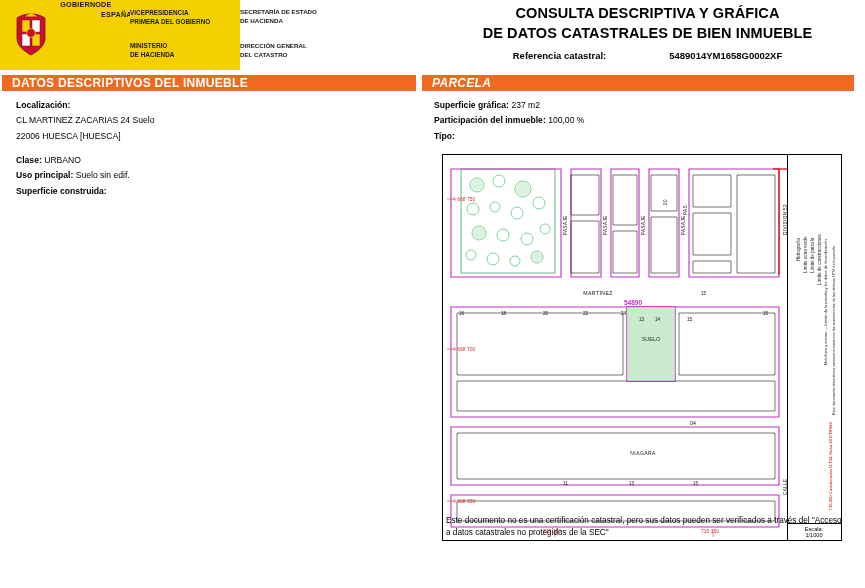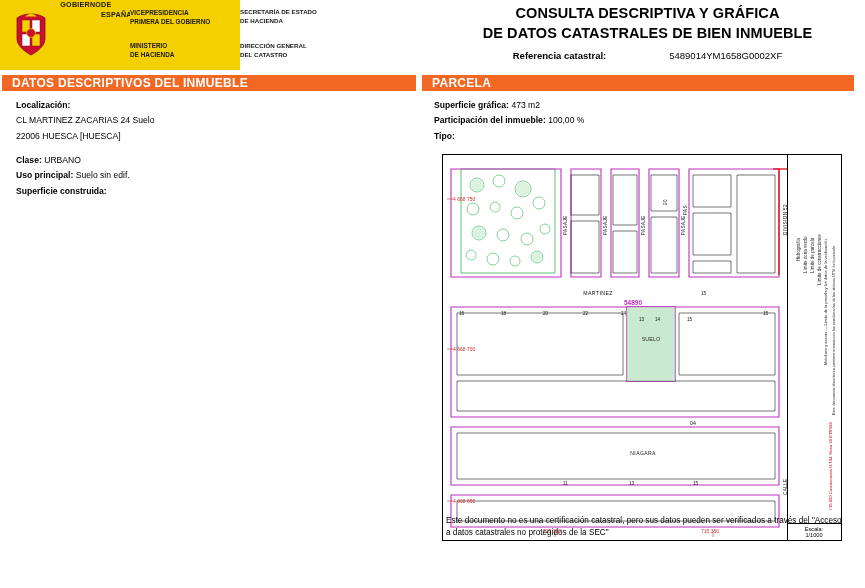--- a/index.html
+++ b/index.html
@@ -89,21 +89,21 @@
     letter-spacing: 0.1px;
   }
   .ref-line {
     margin-top: 7px;
     font-size: 9.5px;
     font-weight: bold;
   }
   .ref-value {
     display: inline-block;
     margin-left: 27px;
-    font-weight: normal;
+    font-weight: bold;
     padding-left: 36px;
   }
 
   
   .band-row {
     display: flex;
     margin-top: 5px;
   }
   .band {
     background: #f26722;
@@ -117,20 +117,21 @@
     display: flex;
     align-items: center;
   }
   .band-left {
     width: 414px;
     margin-left: 2px;
   }
   .band-right {
     width: 432px;
     margin-left: 6px;
+    font-style: italic;
   }
 
   
   .cols {
     display: flex;
     margin-top: 8px;
   }
   .col-left {
     width: 420px;
     padding-left: 16px;
@@ -283,21 +284,21 @@
     </div>
     <div class="field">
       <span class="lbl">Superficie construida:</span>
       <span class="val"></span>
     </div>
   </div>
 
   <div class="col-right">
     <div class="field">
       <span class="lbl">Superficie gráfica:</span>
-      <span class="val">473 m2</span>
+      <span class="val">237 m2</span>
     </div>
     <div class="field">
       <span class="lbl">Participación del inmueble:</span>
       <span class="val">100,00 %</span>
     </div>
     <div class="field">
       <span class="lbl">Tipo:</span>
       <span class="val"></span>
     </div>
 

